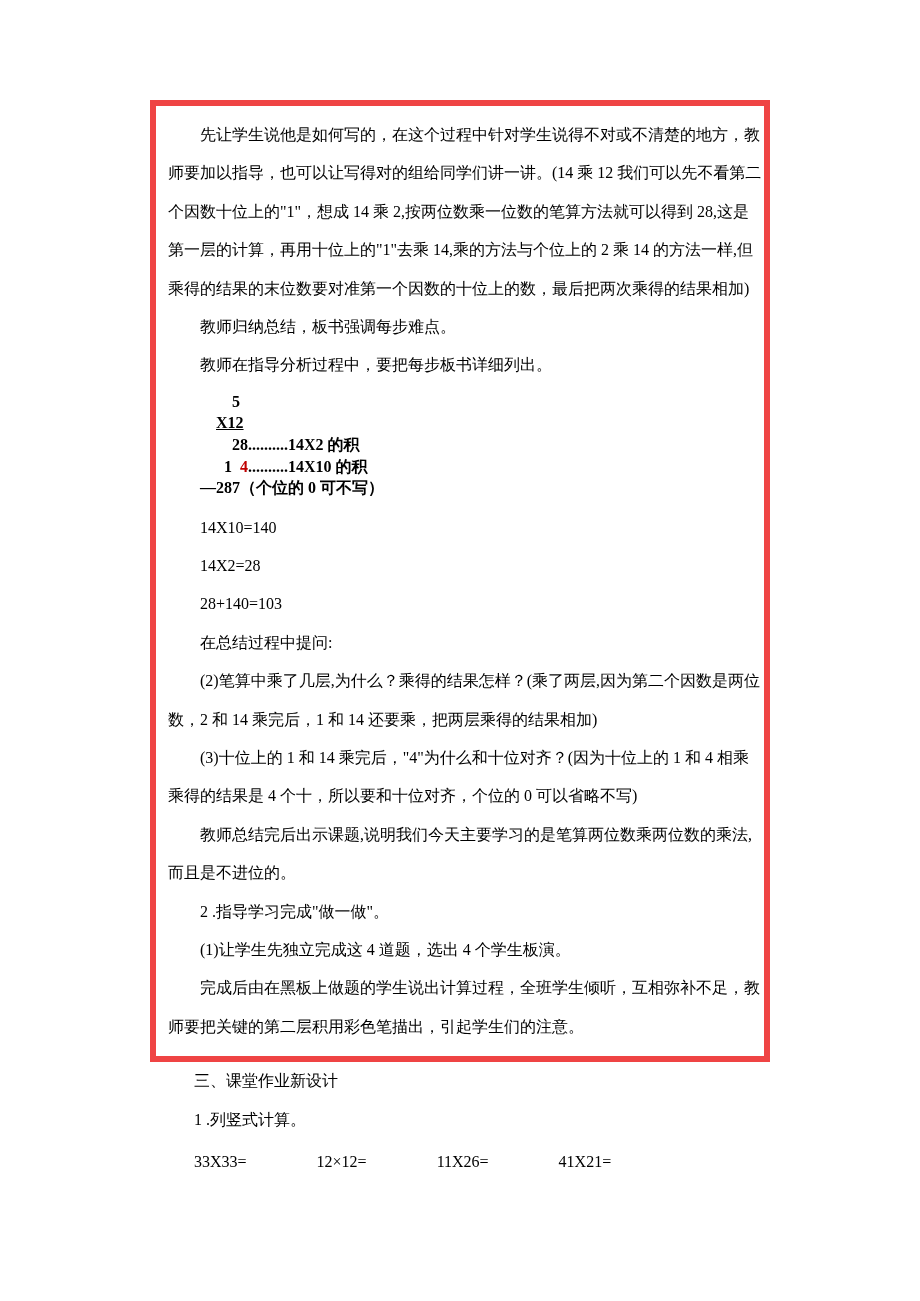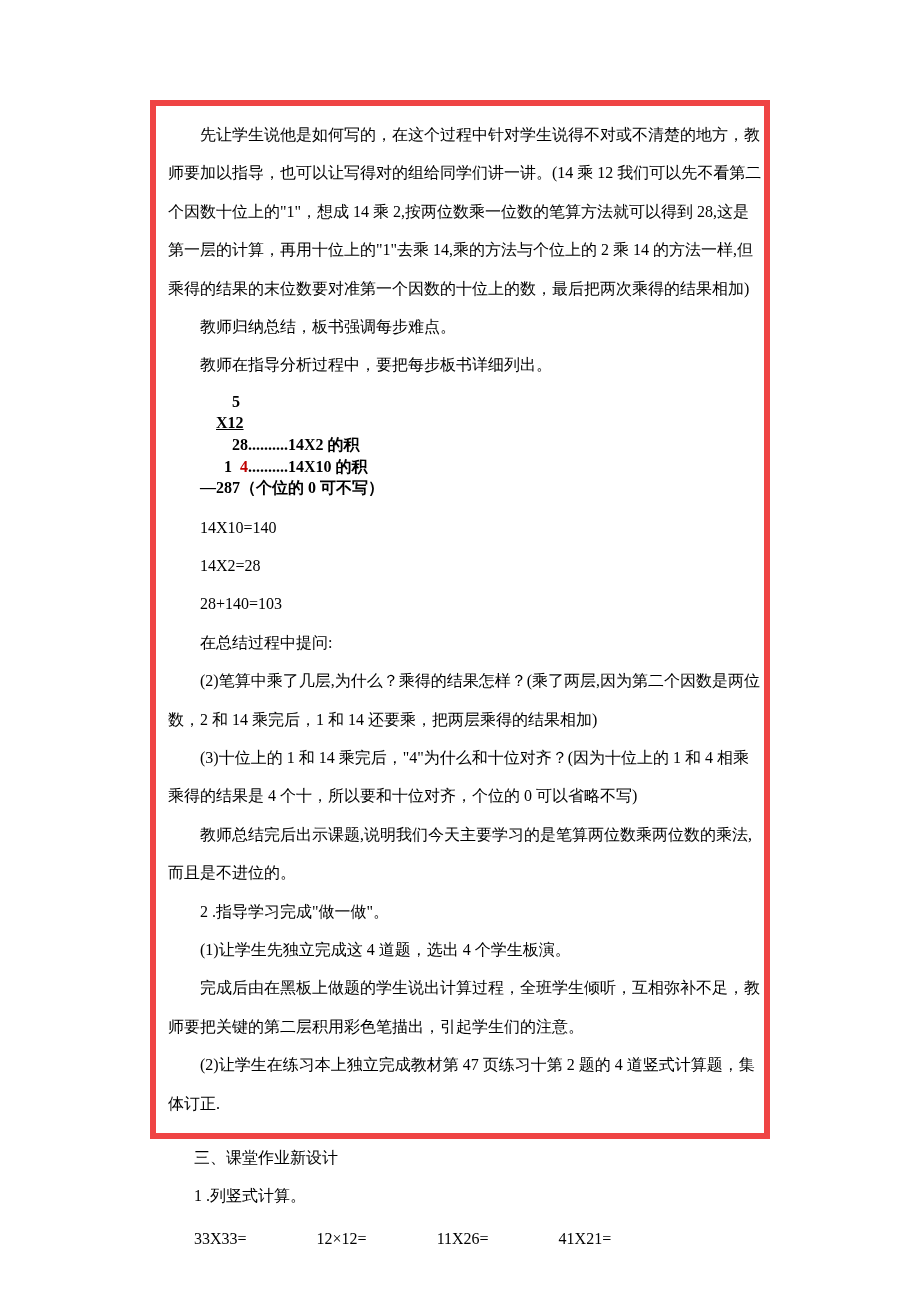--- a/index.html
+++ b/index.html
@@ -84,21 +84,20 @@
     <p class="para">(3)十位上的 1 和 14 乘完后，"4"为什么和十位对齐？(因为十位上的 1 和 4 相乘乘得的结果是 4 个十，所以要和十位对齐，个位的 0 可以省略不写)</p>
 
     <p class="para">教师总结完后出示课题,说明我们今天主要学习的是笔算两位数乘两位数的乘法,而且是不进位的。</p>
 
     <p class="para">2 .指导学习完成"做一做"。</p>
 
     <p class="para">(1)让学生先独立完成这 4 道题，选出 4 个学生板演。</p>
 
     <p class="para">完成后由在黑板上做题的学生说出计算过程，全班学生倾听，互相弥补不足，教师要把关键的第二层积用彩色笔描出，引起学生们的注意。</p>
 
-    <p class="para">(2)让学生在练习本上独立完成教材第 47 页练习十第 2 题的 4 道竖式计算题，集体订正.</p>
 
   </div>
 
   <div class="outside">
     <p class="para">三、课堂作业新设计</p>
     <p class="para">1 .列竖式计算。</p>
     <div class="homework-row">
       <span>33X33=</span>
       <span>12×12=</span>
       <span>11X26=</span>

